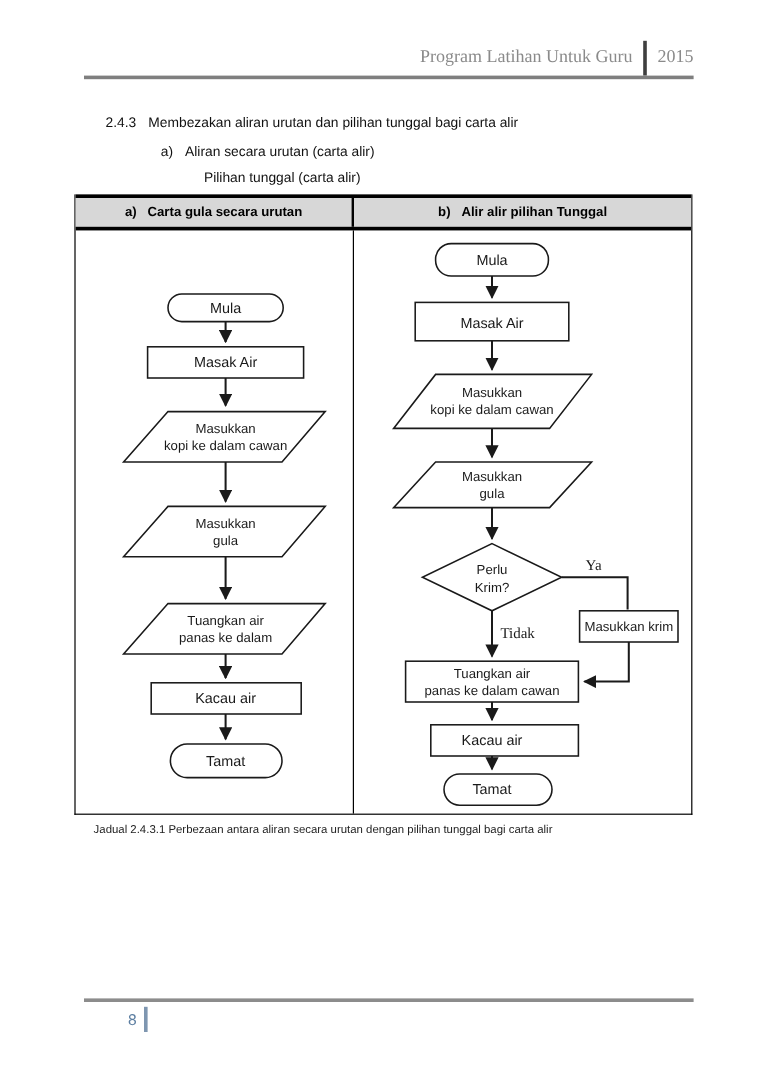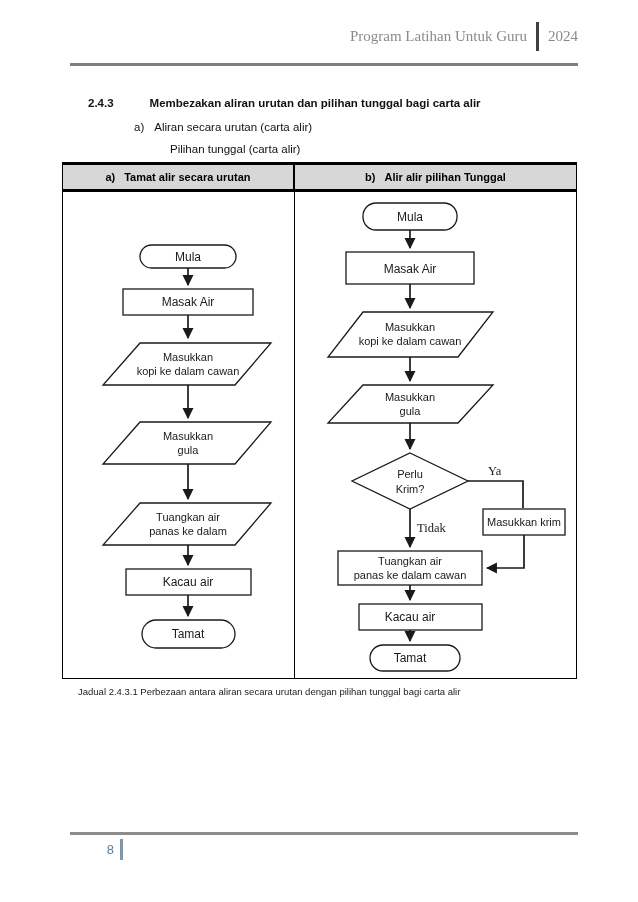--- a/index.html
+++ b/index.html
@@ -6,32 +6,32 @@
   .page{
     position:relative;
     width:638px;height:902px;
     background:#ffffff;
     font-family:"Liberation Sans", sans-serif;
     color:#1a1a1a;
     overflow:hidden;
   }
   
   .hdr-row{
-    position:absolute;top:21px;left:70px;right:60px;height:30px;
+    position:absolute;top:33px;left:70px;right:60px;height:30px;
     display:flex;justify-content:flex-end;align-items:center;gap:9px;
     font-family:"Liberation Serif", serif;
     font-size:15px;color:#8a8a8a;
   }
   .hdr-bar{width:3px;height:29px;background:#3f3f3f;}
   .hdr-rule{position:absolute;top:63px;left:70px;right:60px;height:3px;background:#7f7f7f;}
   
   .sec-head{
     position:absolute;top:97px;left:88px;right:40px;
-    display:flex;gap:36px;
-    font-size:11.5px;font-weight:bold;color:#111;
+    display:flex;gap:10px;
+    font-size:11.5px;font-weight:normal;color:#111;
   }
   .sub-item{
     position:absolute;left:134px;
     display:flex;gap:10px;font-size:11.5px;color:#111;
   }
   .sub-item2{position:absolute;left:170px;font-size:11.5px;color:#111;}
   
   .jadual{
     position:absolute;top:162px;left:62px;width:515px;
     border-left:1px solid #000;border-right:1px solid #000;border-bottom:1px solid #000;
@@ -83,41 +83,41 @@
   .ftr-text{flex:1;text-align:right;font-size:9px;color:#ababab;}
 </style>
 </head>
 <body>
 
 <div class="page">
 
   <div class="hdr-row">
     <span>Program Latihan Untuk Guru</span>
     <span class="hdr-bar"></span>
-    <span>2024</span>
+    <span>2015</span>
   </div>
   <div class="hdr-rule"></div>
 
   <div class="sec-head">
     <span>2.4.3</span>
     <span>Membezakan aliran urutan dan pilihan tunggal bagi carta alir</span>
   </div>
   <div class="sub-item" style="top:121px;">
     <span>a)</span>
     <span>Aliran secara urutan (carta alir)</span>
   </div>
   <div class="sub-item2" style="top:143px;">
     <span>Pilihan tunggal (carta alir)</span>
   </div>
 
   <div class="jadual">
     <div class="thead">
       <div class="th th-a">
         <span>a)</span>
-        <span>Tamat alir secara urutan</span>
+        <span>Carta gula secara urutan</span>
       </div>
       <div class="th th-b">
         <span>b)</span>
         <span>Alir alir pilihan Tunggal</span>
       </div>
     </div>
     <div class="tbody">
 
       <div class="td-a">
         <svg width="231" height="486" viewBox="0 0 231 486">

